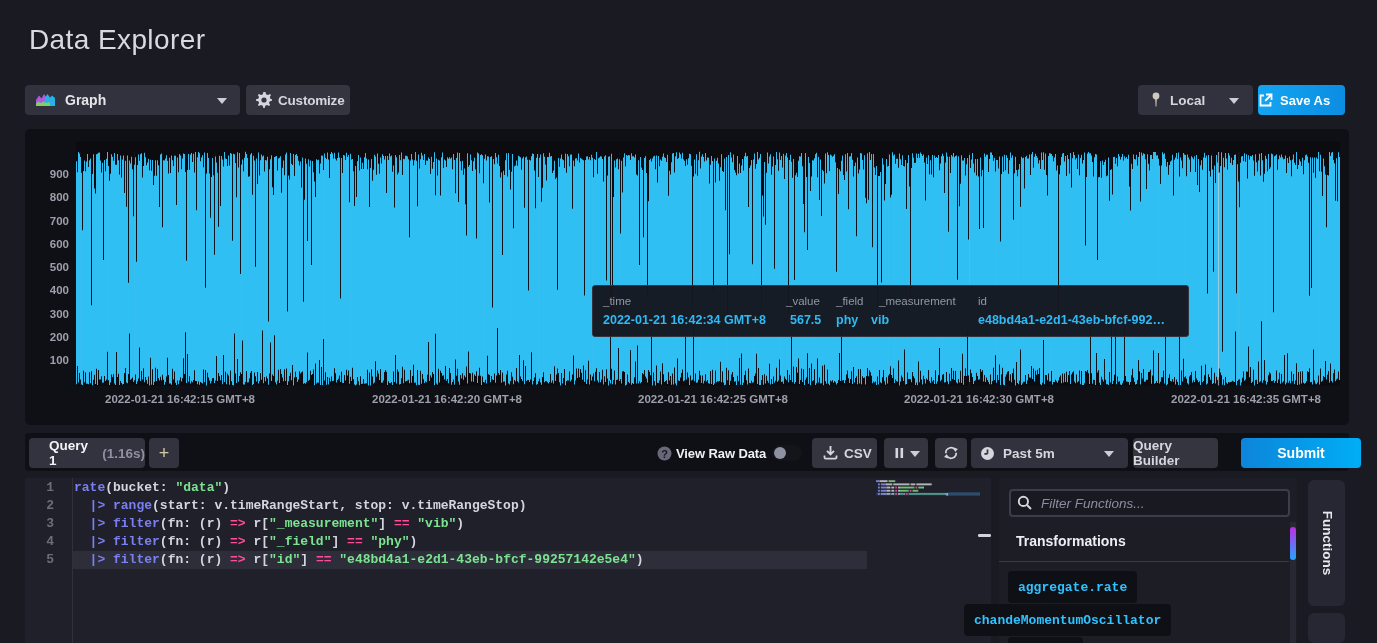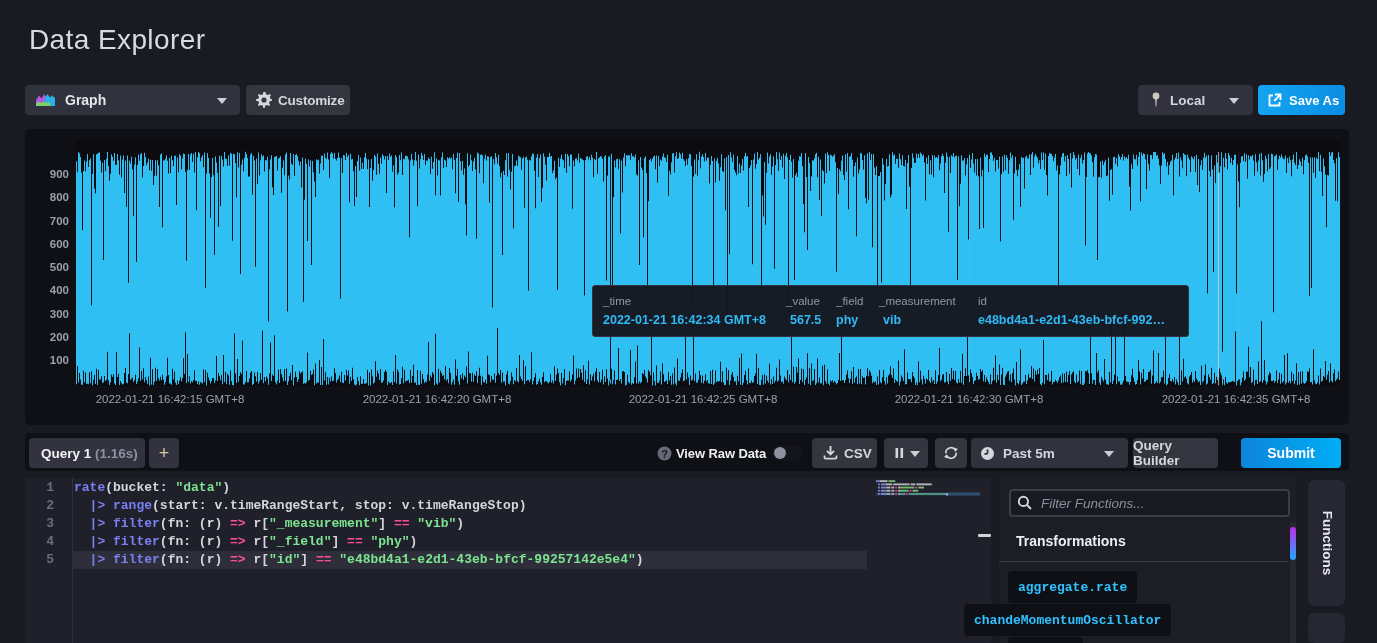--- a/index.html
+++ b/index.html
@@ -6,21 +6,21 @@
   html,body { width:1377px; height:643px; background:#191a22; overflow:hidden;
     font-family:"Liberation Sans", sans-serif; position:relative; }
   .abs { position:absolute; }
   .title { left:29px; top:24px; font-size:28px; color:#d7dae0; letter-spacing:0.4px; }
   .btn { position:absolute; height:30px; border-radius:4px; background:#34353f;
     color:#d4d7dd; font-size:13.5px; font-weight:bold; display:flex; align-items:center; }
   .caret { width:0; height:0; border-left:5.5px solid transparent; border-right:5.5px solid transparent;
     border-top:6.5px solid #ccced6; }
   .panel { left:25px; top:129px; width:1324px; height:296px; background:#0f0f16; border-radius:5px; }
   .ylab { position:absolute; color:#9da0ab; font-size:11.5px; font-weight:bold; width:44px; text-align:right; }
-  .xlab { position:absolute; color:#9da0ab; font-size:11.5px; font-weight:normal; width:170px; text-align:center; top:393px; }
+  .xlab { position:absolute; color:#9da0ab; font-size:11.5px; font-weight:bold; width:170px; text-align:right; top:393px; }
   .bar { left:25px; top:433px; width:1324px; height:38px; background:#0f0f16; border-radius:4px; }
   .editor { left:25px; top:478px; width:966px; height:165px; background:#1f2029; }
   .fpanel { left:999px; top:478px; width:298px; height:165px; background:#1c1d25; }
   .chip { position:absolute; background:#0f0f16; border-radius:4px; color:#30c3ff;
     font-family:"Liberation Mono", monospace; font-weight:bold; font-size:13px;
     display:flex; align-items:center; padding:0 10px; height:32px; }
   .tab { position:absolute; left:1308px; width:37px; background:#262733; border-radius:6px; }
   code, .mono { font-family:"Liberation Mono", monospace; }
 </style>
 </head>
@@ -47,21 +47,21 @@
   </div>
 
   <div class="btn" style="left:1138px; top:85px; width:115px; background:#31323d; padding-left:13px;">
     <svg width="10" height="16" viewBox="0 0 10 16">
       <circle cx="5" cy="4" r="3.4" fill="#cfc9bd"></circle>
       <path d="M4.2 7 L5.8 7 L5.4 14.5 L4.6 14.5 Z" fill="#cfc9bd"></path>
     </svg>
     <span style="margin-left:9px;">Local</span>
     <div class="caret abs" style="right:14px; top:13px;"></div>
   </div>
-  <div class="btn" style="left:1258px; top:85px; width:87px; background:linear-gradient(90deg,#13a5f2,#0b8de2); color:#fff; padding-left:9px; font-size:13px;">
+  <div class="btn" style="left:1258px; top:85px; width:87px; background:linear-gradient(90deg,#13a5f2,#0b8de2); color:#fff; font-size:13px;">
     <svg width="15" height="15" viewBox="0 0 15 15">
       <path d="M6 2.5 L2.5 2.5 L2.5 12.5 L12.5 12.5 L12.5 9" fill="none" stroke="#fff" stroke-width="1.8"></path>
       <path d="M8 1.5 L13.5 1.5 L13.5 7" fill="none" stroke="#fff" stroke-width="1.8"></path>
       <path d="M13 2 L7.2 7.8" stroke="#fff" stroke-width="1.8"></path>
     </svg>
     <span style="margin-left:7px;">Save As</span>
   </div>
 
   <div class="abs panel"></div>
   <div class="ylab" style="left:25px; top:168px;">900</div>
@@ -133,27 +133,27 @@
   </svg>
 
   <div class="abs" style="left:592px; top:285px; width:597px; height:52px; background:rgba(22,23,31,0.97); border:1px solid #33343e; border-radius:3px;">
     <div class="abs" style="top:9px; left:10px; color:#9297a4; font-size:11.5px;">_time</div>
     <div class="abs" style="top:27px; left:10px; color:#2fbaf5; font-size:12.5px; font-weight:bold;">2022-01-21 16:42:34 GMT+8</div>
     <div class="abs" style="top:9px; left:193px; color:#9297a4; font-size:11.5px;">_value</div>
     <div class="abs" style="top:27px; left:197px; color:#2fbaf5; font-size:12.5px; font-weight:bold;">567.5</div>
     <div class="abs" style="top:9px; left:243px; color:#9297a4; font-size:11.5px;">_field</div>
     <div class="abs" style="top:27px; left:243px; color:#2fbaf5; font-size:12.5px; font-weight:bold;">phy</div>
     <div class="abs" style="top:9px; left:286px; color:#9297a4; font-size:11.5px;">_measurement</div>
-    <div class="abs" style="top:27px; left:290px; color:#2fbaf5; font-size:12.5px; font-weight:bold;">vib</div>
+    <div class="abs" style="top:27px; left:278px; color:#2fbaf5; font-size:12.5px; font-weight:bold;">vib</div>
     <div class="abs" style="top:9px; left:385px; color:#9297a4; font-size:11.5px;">id</div>
     <div class="abs" style="top:27px; left:385px; color:#2fbaf5; font-size:12.5px; font-weight:bold;">e48bd4a1-e2d1-43eb-bfcf-992…</div>
   </div>
 
   <div class="abs bar"></div>
-  <div class="btn" style="left:29px; top:438px; width:116px; padding-left:12px; background:#32333e;">
+  <div class="btn" style="left:29px; top:438px; width:116px; padding-left:20px; background:#32333e;">
     <span style="color:#f2f3f5;">Query 1</span>
     <span style="color:#8e91a1;">&nbsp;(1.16s)</span>
   </div>
   <div class="btn" style="left:149px; top:438px; width:30px; background:#32333e; justify-content:center; color:#c9ae6f; font-size:18px; font-weight:normal;">
     <span style="color:#d4c8a8;">+</span>
   </div>
 
   <div class="abs" style="left:657px; top:446px; width:15px; height:15px;">
     <svg width="15" height="15" viewBox="0 0 15 15">
       <circle cx="7.5" cy="7.5" r="7" fill="#676978"></circle>
@@ -189,21 +189,21 @@
   </div>
   <div class="btn" style="left:971px; top:438px; width:157px; padding-left:9px; background:#31323d;text-align:right;">
     <svg width="15" height="15" viewBox="0 0 15 15">
       <circle cx="7.5" cy="7.5" r="6.5" fill="#d4d7dd"></circle>
       <path d="M7.5 7.8 L7.5 3.6 M7.5 7.8 L4.4 7.8" stroke="#31323d" stroke-width="1.7" fill="none"></path>
     </svg>
     <span style="margin-left:8px;">Past 5m</span>
     <div class="caret abs" style="right:14px; top:13px;"></div>
   </div>
   <div class="btn" style="left:1133px; top:438px; width:85px; justify-content:center;">Query Builder</div>
-  <div class="btn" style="left:1241px; top:438px; width:100px; justify-content:center; background:linear-gradient(90deg,#0d85da,#00aef5); color:#fff; font-size:14px;">Submit</div>
+  <div class="btn" style="left:1241px; top:438px; width:120px; justify-content:center; background:linear-gradient(90deg,#0d85da,#00aef5); color:#fff; font-size:14px;">Submit</div>
 
   <div class="abs editor"></div>
   <div class="abs" style="left:72px; top:478px; width:1px; height:165px; background:#30313b;"></div>
   <div class="abs" style="left:73px; top:551px; width:794px; height:18px; background:#2d2e3a;"></div>
   <div class="abs mono" style="left:30px; top:479px; width:24px; font-size:13px; line-height:18px; font-weight:bold; color:#6c6d79; text-align:right; white-space:pre;">1
 2
 3
 4
 5</div>
   <pre class="abs mono" style="left:74px; top:479px; font-size:13px; line-height:18px; font-weight:bold; color:#d4d5de;"><span style="color:#7a7ff2;">rate</span>(bucket: <span style="color:#7ce490;">"data"</span>)

